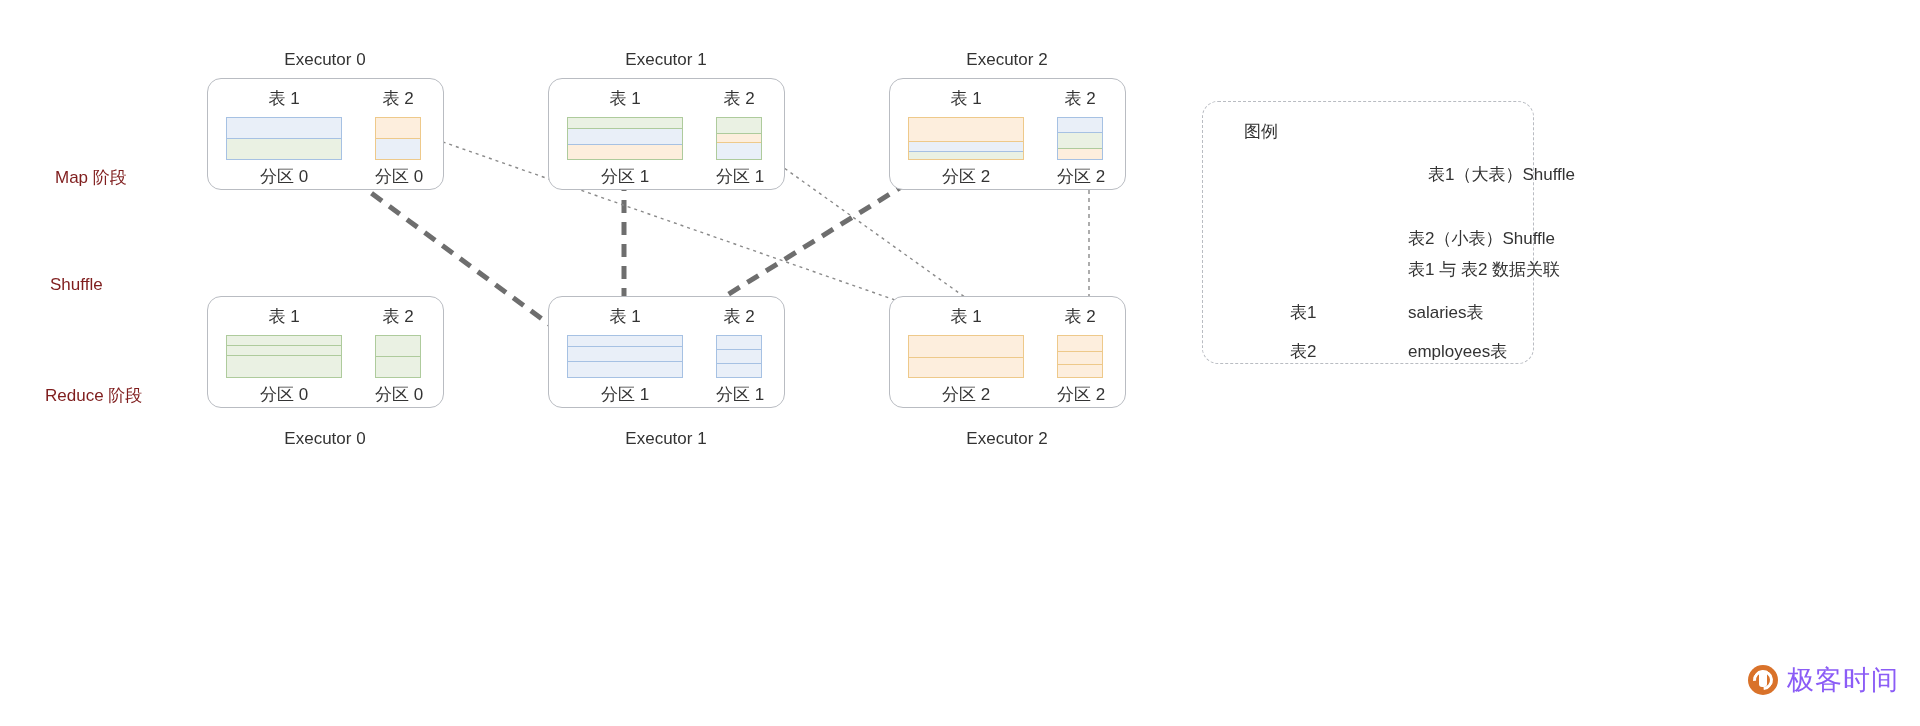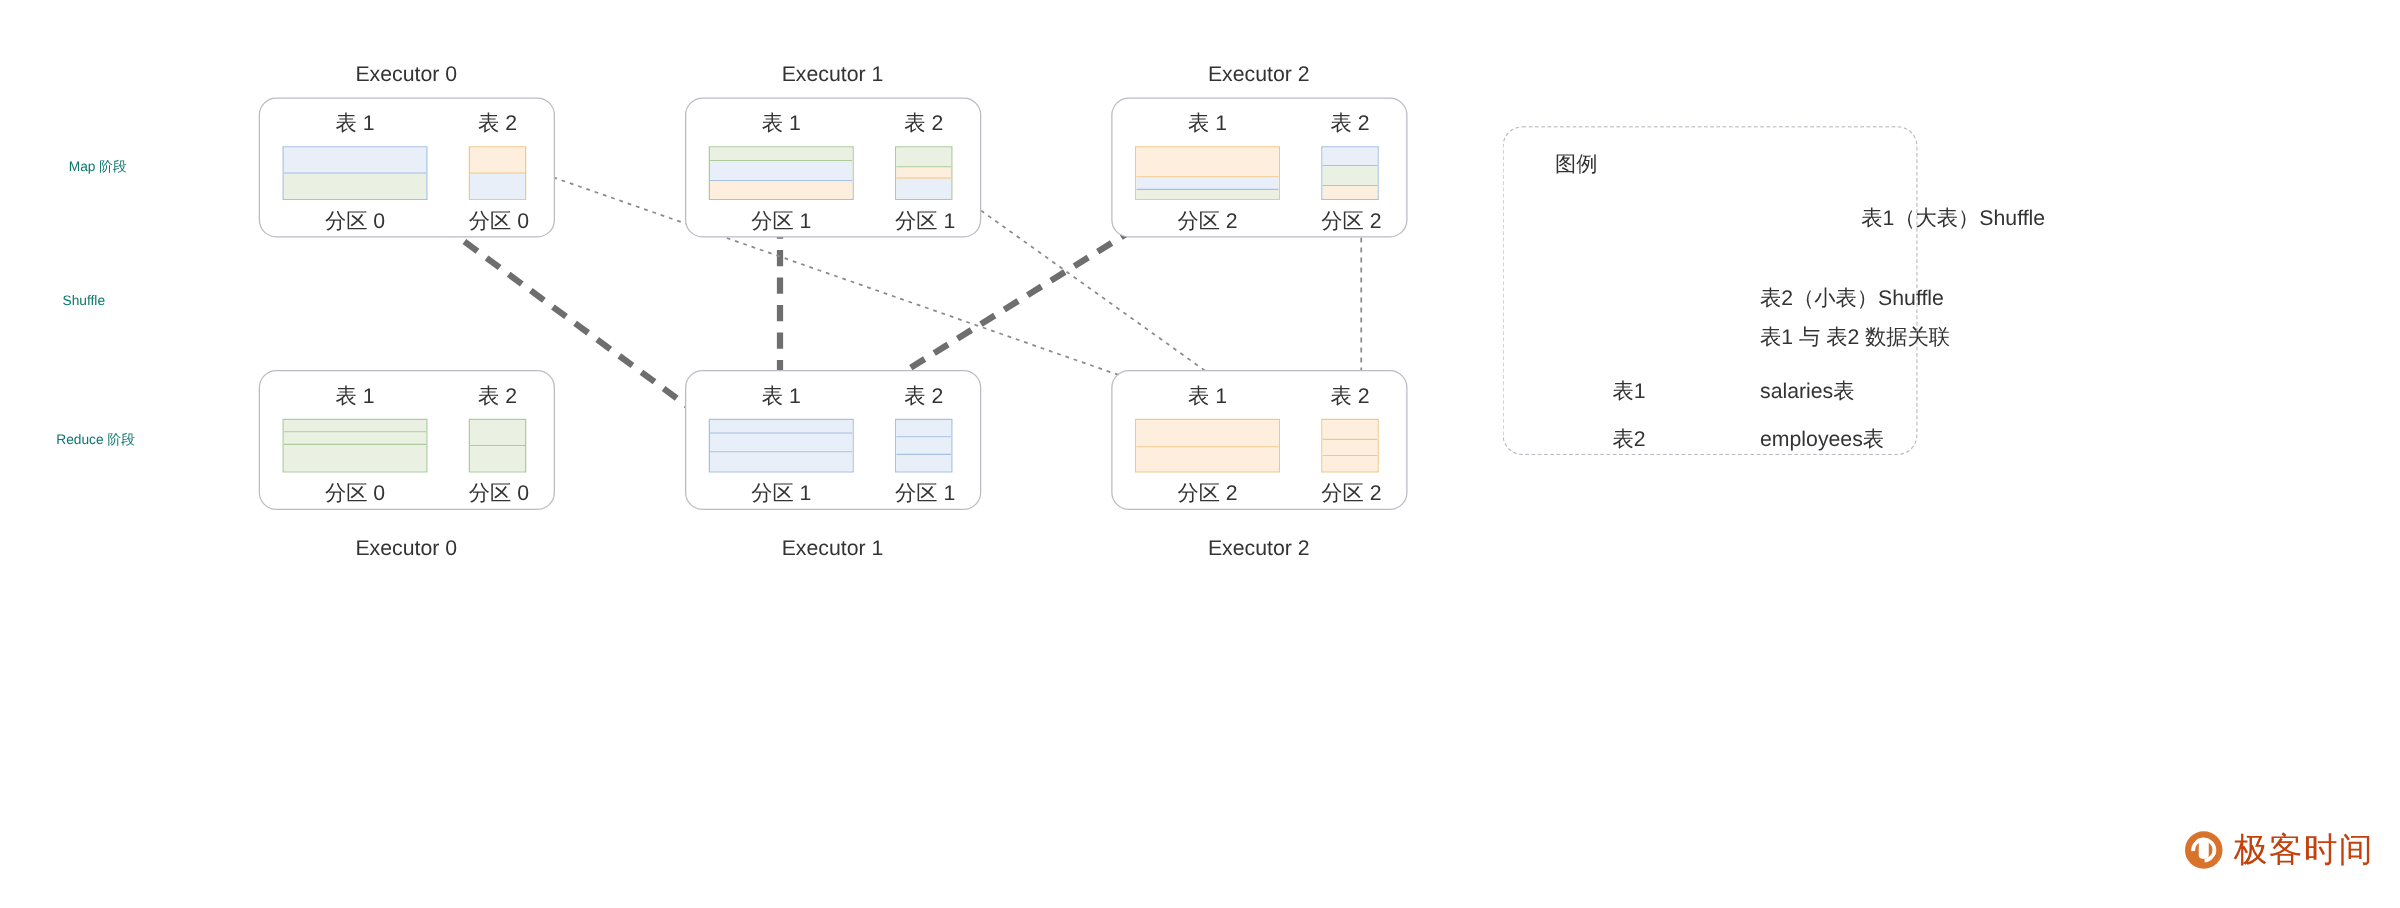--- a/index.html
+++ b/index.html
@@ -1,21 +1,21 @@
 <!DOCTYPE html>
 <html><head>
 <meta charset="utf-8">
 <style>
   html,body{margin:0;padding:0;background:#ffffff;}
   body{width:1920px;height:726px;position:relative;overflow:hidden;
        font-family:"Liberation Sans","DejaVu Sans",sans-serif;color:#2b2b2b;}
   #canvas{position:absolute;left:0;top:0;width:1920px;height:726px;}
   svg#wires{position:absolute;left:0;top:0;width:1920px;height:726px;pointer-events:none;}
 
-  .stage-label{position:absolute;font-size:11px;color:#0f766e;white-space:nowrap;}
+  .stage-label{position:absolute;font-size:17px;color:#7f1d1d;white-space:nowrap;margin-top:40px;}
   .exec-title{position:absolute;font-size:17px;color:#333;white-space:nowrap;text-align:center;}
 
   .exec-box{position:absolute;border:1px solid #b9bcc2;border-radius:14px;background:#fff;box-sizing:border-box;}
 
   .tbl-wrap{position:absolute;}
   .tbl-name{position:absolute;top:-30px;left:0;width:100%;text-align:center;font-size:17px;color:#333;white-space:nowrap;}
   .part-name{position:absolute;left:0;width:100%;text-align:center;font-size:17px;color:#333;white-space:nowrap;}
   .tbl{position:absolute;left:0;top:0;width:100%;box-sizing:border-box;overflow:hidden;}
   .row{box-sizing:border-box;width:100%;}
 
@@ -32,21 +32,21 @@
   
   .legend-box{position:absolute;border:1px dashed #b9bcc2;border-radius:16px;box-sizing:border-box;background:#fff;}
   .legend-title{position:absolute;font-size:17px;color:#333;}
   .legend-text{position:absolute;font-size:17px;color:#333;white-space:nowrap;}
 
   
   .wm{position:absolute;display:flex;align-items:center;gap:9px;}
   .wm-mark{width:30px;height:30px;border-radius:50%;background:#d9722a;position:relative;}
   .wm-mark:after{content:"";position:absolute;left:11px;top:6px;width:8px;height:16px;border-radius:3px;background:#fff;}
   .wm-mark:before{content:"";position:absolute;left:5px;top:5px;width:20px;height:20px;border:3px solid #fff;border-radius:50%;border-bottom-color:transparent;transform:rotate(40deg);box-sizing:border-box;}
-  .wm-text{font-size:27px;color:#c2410c;letter-spacing:1px;font-family:"DejaVu Sans",sans-serif;}
+  .wm-text{font-size:27px;color:#8b5cf6;letter-spacing:1px;font-family:"DejaVu Sans",sans-serif;}
 </style>
 </head>
 <body>
 
 <div id="canvas">
 
   <svg id="wires" viewBox="0 0 1920 726">
     <defs>
       <marker id="ahThick" markerWidth="9" markerHeight="9" refX="6" refY="4.5" orient="auto">
         <path d="M0,0 L9,4.5 L0,9 L2.4,4.5 z" fill="#5a5a5a"></path>
@@ -223,21 +223,21 @@
     </div>
   </div>
 
   <div class="exec-title" style="left:245px;top:429px;width:160px;">Executor 0</div>
   <div class="exec-title" style="left:586px;top:429px;width:160px;">Executor 1</div>
   <div class="exec-title" style="left:927px;top:429px;width:160px;">Executor 2</div>
 
   <div class="legend-box" style="left:1202px;top:101px;width:332px;height:263px;"></div>
   <div class="legend-title" style="left:1228px;top:120px;margin-left:16px;">图例</div>
 
-  <div class="legend-text" style="left:1489px;top:163px;">表1（大表）Shuffle</div>
+  <div class="legend-text" style="left:1428px;top:163px;">表1（大表）Shuffle</div>
   <div class="legend-text" style="left:1408px;top:227px;">表2（小表）Shuffle</div>
   <div class="legend-text" style="left:1408px;top:258px;">表1 与 表2 数据关联</div>
 
   <div class="legend-text" style="left:1290px;top:301px;">表1</div>
   <div class="legend-text" style="left:1408px;top:301px;">salaries表</div>
 
   <div class="legend-text" style="left:1290px;top:340px;">表2</div>
   <div class="legend-text" style="left:1408px;top:340px;">employees表</div>
 
   <div class="wm" style="left:1748px;top:662px;">

